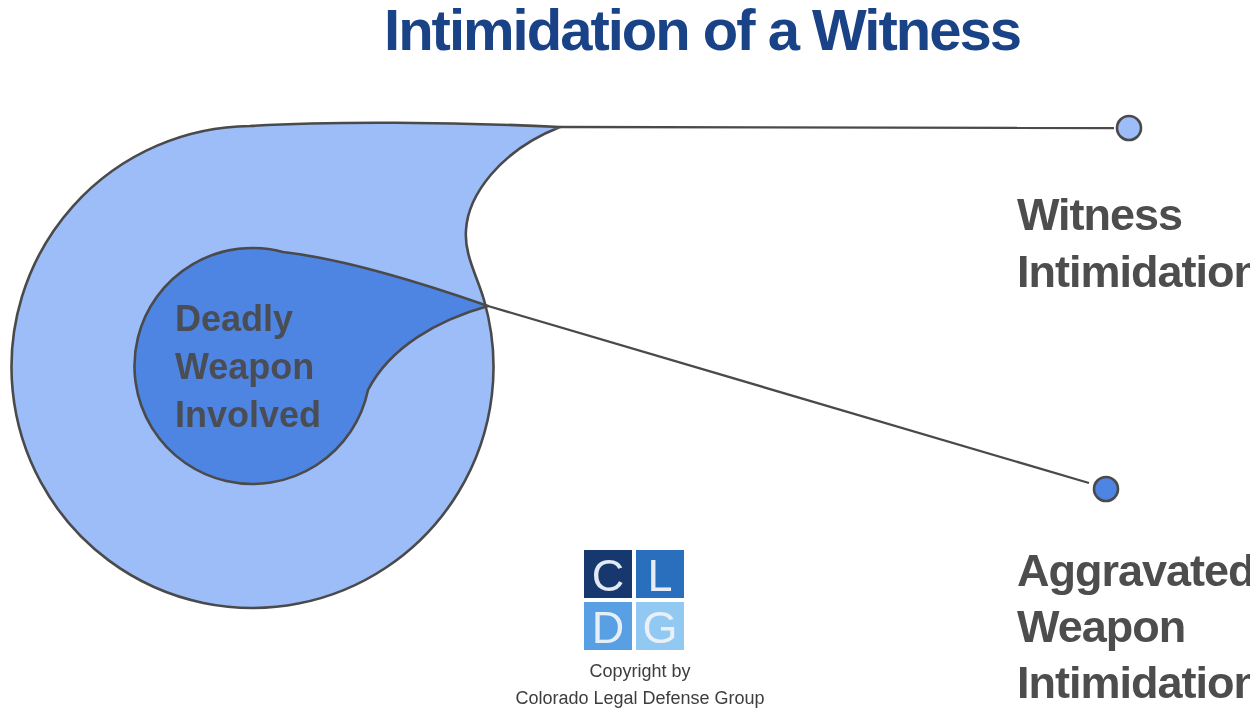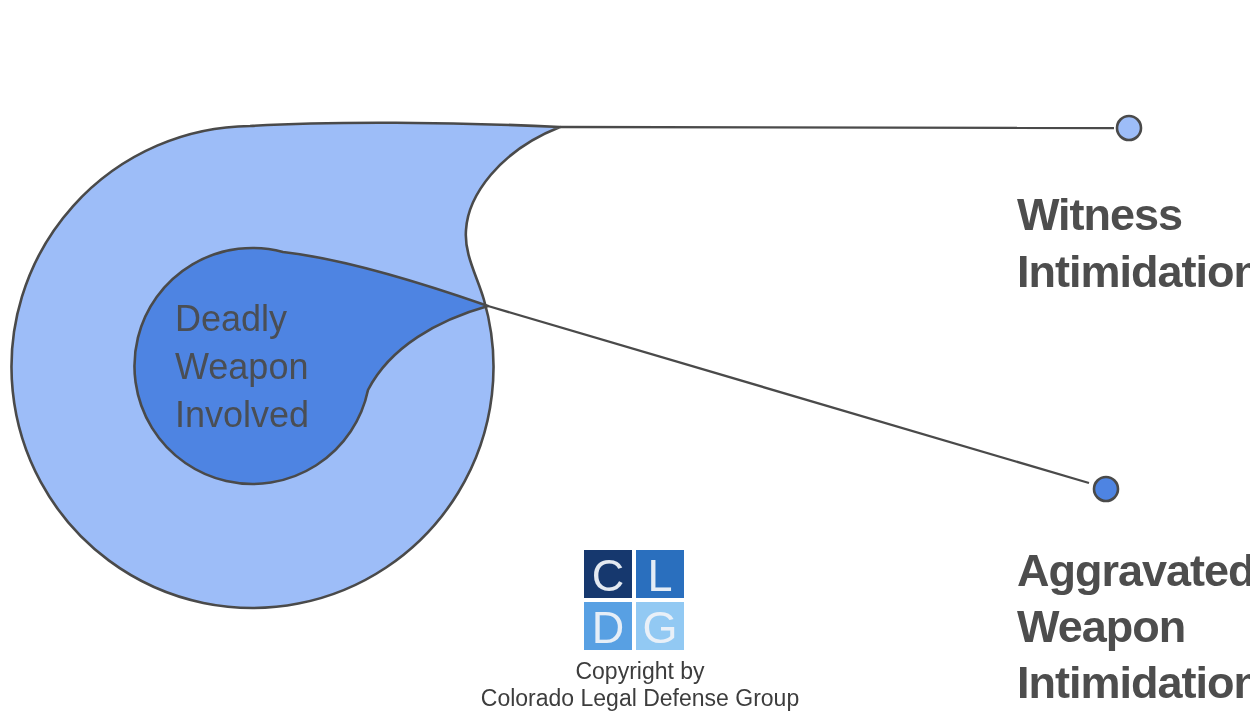--- a/index.html
+++ b/index.html
@@ -52,21 +52,21 @@
     white-space: pre-line;
     margin-left: 37px;
   }
   .callout-label.outer { left: 980px; top: 186px; }
   .callout-label.inner { left: 980px; top: 543px; line-height: 56px; }
 
   .inner-circle-label {
     position: absolute;
     left: 175px;
     top: 295px;
-    font-weight: normal;
+    font-weight: bold;
     font-size: 36px;
     line-height: 48px;
     color: #4a4e54;
     white-space: pre-line;
   }
 
   .logo-svg {
     position: absolute;
     left: 584px;
     top: 550px;
@@ -76,21 +76,21 @@
     font-size: 45px;
     fill: #eef3f9;
     opacity: 0.95;
   }
   .copyright {
     position: absolute;
     left: 440px;
     top: 658px;
     width: 400px;
     text-align: center;
-    font-size: 23px;
+    font-size: 18px;
     line-height: 27px;
     color: #3d3d3d;
     white-space: pre-line;
   }
 </style>
 </head>
 <body>
 
 <div class="canvas">
 
@@ -110,20 +110,21 @@
              Z" fill="#4e84e2"></path>
 
     <line class="connector" x1="560" y1="127" x2="1114" y2="128"></line>
 
     <line class="connector" x1="488" y1="306" x2="1089" y2="483"></line>
 
     <circle class="dot" cx="1129" cy="128" r="12" fill="#9dbdf8"></circle>
     <circle class="dot" cx="1106" cy="489" r="12" fill="#4e84e2"></circle>
   </svg>
 
+  <div class="page-title">Intimidation of a Witness</div>
 
   <div class="inner-circle-label">Deadly
 Weapon
 Involved</div>
 
   <div class="callout-label outer">Witness
 Intimidation</div>
 
   <div class="callout-label inner">Aggravated
 Weapon

